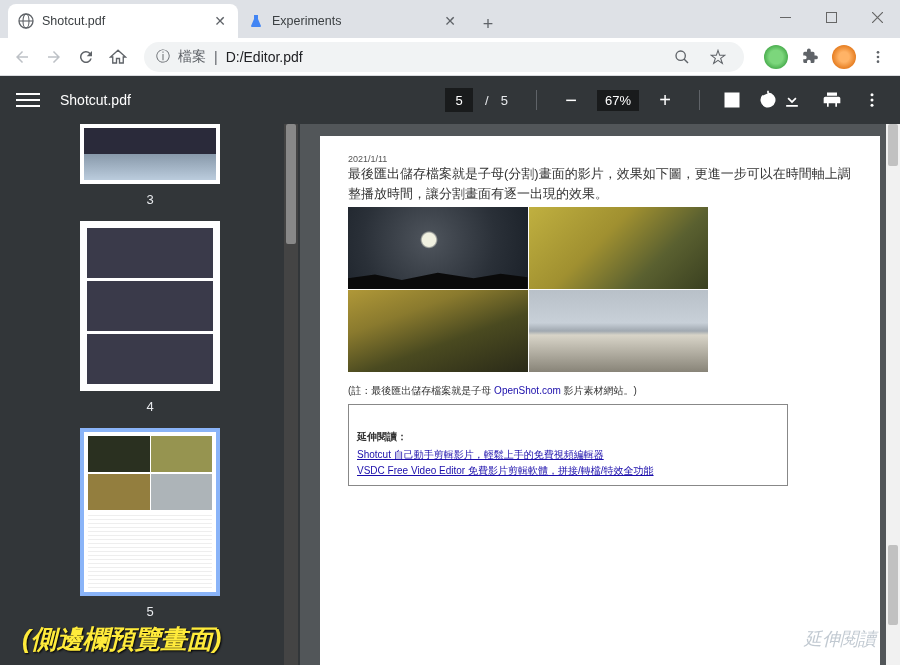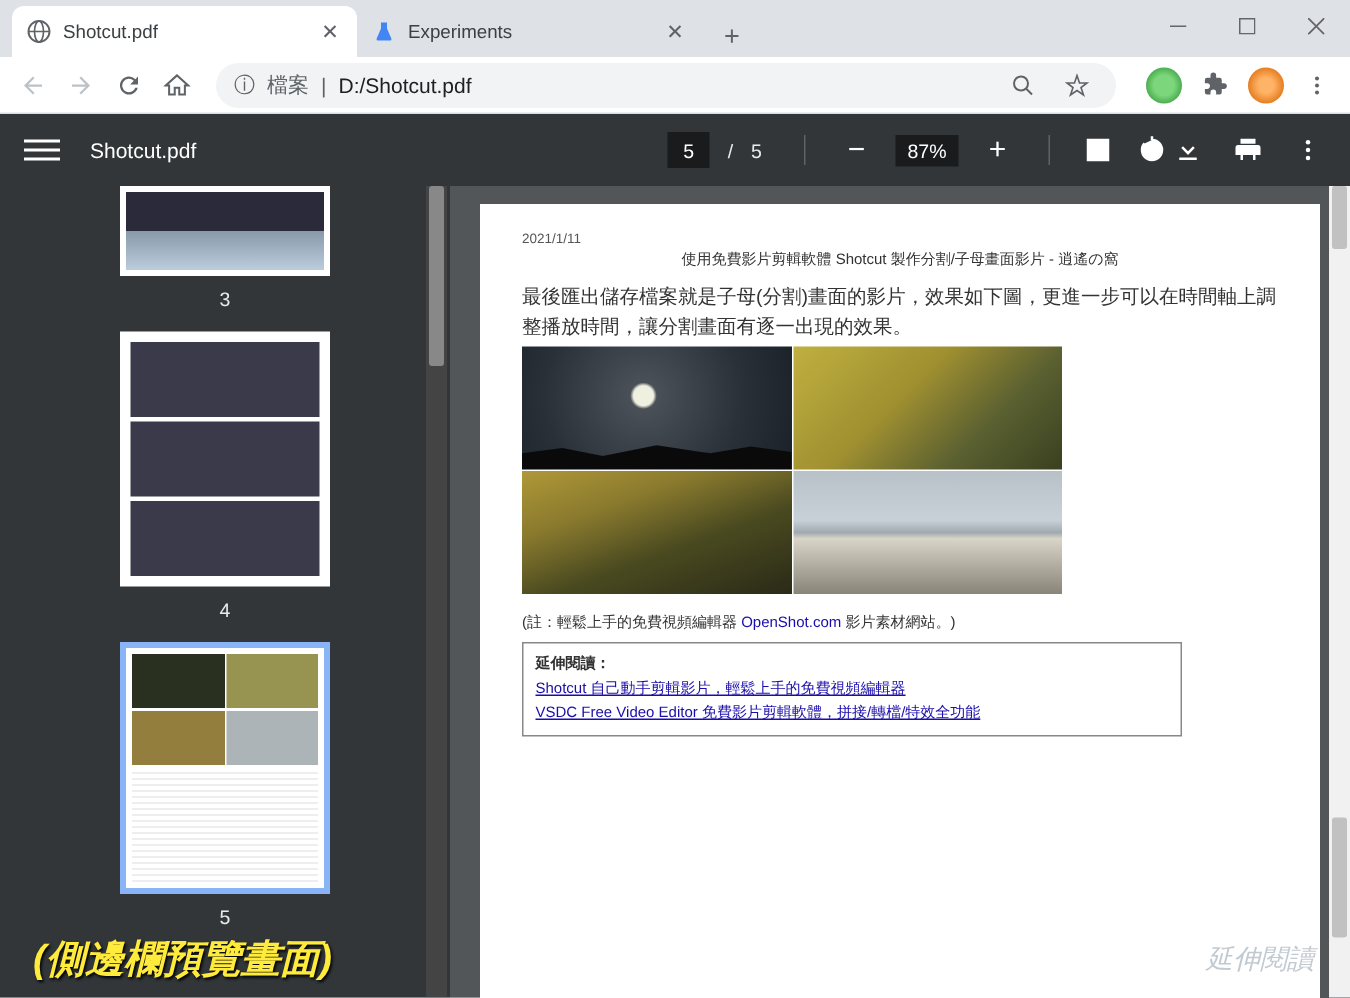--- a/index.html
+++ b/index.html
@@ -81,21 +81,21 @@
 .pdf-images { display: grid; grid-template-columns: 1fr 1fr; grid-template-rows: 82px 82px; gap: 1px; width: 360px; margin: 4px 0 12px 0; }
 .pimg { background-size: cover; }
 .pimg1 { background: radial-gradient(circle at 45% 40%, #f0f0e0 0%, #f0f0e0 6%, #4a5058 8%, #2a3038 60%, #1a2028 100%); position: relative; }
 .pimg1::after { content: ""; position: absolute; bottom: 0; left: 0; right: 0; height: 18px; background: #0a0a0a; clip-path: polygon(0 40%, 15% 20%, 30% 50%, 50% 10%, 70% 40%, 85% 15%, 100% 35%, 100% 100%, 0 100%); }
 .pimg2 { background: linear-gradient(135deg, #c0b040 0%, #a09030 40%, #5a6030 70%, #3a4020 100%); }
 .pimg3 { background: linear-gradient(160deg, #b09838 0%, #8a7a2e 30%, #4a4a20 60%, #2a2a18 100%); }
 .pimg4 { background: linear-gradient(#b8c0c8 0%, #c8d0d8 40%, #a0a8b0 50%, #d8d4c8 55%, #888478 100%); }
 .pdf-note { font-size: 10px; margin: 10px 0 6px 0; }
 .pdf-link { color: #1a0dab; }
 .pdf-box { border: 1px solid #888; padding: 6px 8px; width: 440px; }
-.pdf-box-title { font-size: 10px; font-weight: bold; margin-bottom: 3px; }
+.pdf-box-title { font-size: 10px; font-weight: bold; margin-bottom: 3px; margin-top: 19px; }
 .pdf-box-item { font-size: 10px; color: #1a0dab; line-height: 1.6; text-decoration: underline; }
 
 
 .scrollbar-v { position: absolute; right: 2px; width: 14px; background: #444; }
 .sb-sidebar { top: 0; bottom: 0; }
 .sb-sidebar .sb-thumb { position: absolute; top: 0; height: 120px; left: 2px; right: 2px; background: #888; border-radius: 2px; }
 .sb-main { top: 0; bottom: 0; right: 0; background: #f1f1f1; }
 .sb-main .sb-thumb { position: absolute; top: 0; height: 42px; left: 2px; right: 2px; background: #c1c1c1; border-radius: 2px; }
 .sb-main .sb-thumb2 { position: absolute; bottom: 40px; height: 80px; left: 2px; right: 2px; background: #c1c1c1; border-radius: 2px; }
 
@@ -168,21 +168,21 @@
     </div>
   <div class="nav-btn">
       <svg width="18" height="18" viewBox="0 0 24 24">
         <path d="M12 3 L2 12h3v8h5v-6h4v6h5v-8h3z" fill="none" stroke="currentColor" stroke-width="1.8"></path>
       </svg>
     </div>
   <div class="omnibox">
     <span class="omnibox-info">ⓘ</span>
     <span class="omnibox-label">檔案</span>
     <span style="color:#5f6368">|</span>
-    <span class="omnibox-url">D:/Shotcut.pdf</span>
+    <span class="omnibox-url">D:/Editor.pdf</span>
     <span style="flex:1"></span>
     <span class="toolbar-icon">
         <svg width="16" height="16" viewBox="0 0 24 24">
           <circle cx="10" cy="10" r="7" fill="none" stroke="currentColor" stroke-width="2"></circle>
           <line x1="15" y1="15" x2="21" y2="21" stroke="currentColor" stroke-width="2"></line>
         </svg>
       </span>
     <span class="toolbar-icon">
         <svg width="16" height="16" viewBox="0 0 24 24">
           <path d="M12 2l2.5 7.5H22l-6 4.5 2.5 7.5L12 17l-6.5 4.5L8 14 2 9.5h7.5z" fill="none" stroke="currentColor" stroke-width="1.6"></path>
@@ -214,21 +214,21 @@
         <span></span>
         <span></span>
       </div>
     <div class="pdf-title">Shotcut.pdf</div>
     <div class="pdf-center">
       <input class="page-input" value="5" style="">
       <span class="page-sep">/</span>
       <span class="page-total">5</span>
       <div class="pdf-divider"></div>
       <div class="zoom-btn">−</div>
-      <div class="zoom-level">87%</div>
+      <div class="zoom-level">67%</div>
       <div class="zoom-btn">+</div>
       <div class="pdf-divider"></div>
       <div class="pdf-action">
           <svg width="20" height="20" viewBox="0 0 24 24" fill="none" stroke="#fff" stroke-width="2">
             <rect x="4" y="4" width="16" height="16"></rect>
             <path d="M9 12h6M12 9v6"></path>
           </svg>
         </div>
       <div class="pdf-action">
           <svg width="20" height="20" viewBox="0 0 24 24" fill="none" stroke="#fff" stroke-width="2">
@@ -293,30 +293,29 @@
         <div class="thumb-num">5</div>
       </div>
       <div class="scrollbar-v sb-sidebar">
           <div class="sb-thumb"></div>
         </div>
     </div>
 
     <div class="pdf-main">
       <div class="pdf-page">
         <div class="pdf-date">2021/1/11</div>
-        <div class="pdf-heading">使用免費影片剪輯軟體 Shotcut 製作分割/子母畫面影片 - 逍遙の窩</div>
         <div class="pdf-para">最後匯出儲存檔案就是子母(分割)畫面的影片，效果如下圖，更進一步可以在時間軸上調整播放時間，讓分割畫面有逐一出現的效果。</div>
         <div class="pdf-images">
           <div class="pimg pimg1"></div>
           <div class="pimg pimg2"></div>
           <div class="pimg pimg3"></div>
           <div class="pimg pimg4"></div>
         </div>
         <div class="pdf-note">
-          <span>(註：輕鬆上手的免費視頻編輯器 </span><span class="pdf-link">OpenShot.com</span><span> 影片素材網站。)</span>
+          <span>(註：最後匯出儲存檔案就是子母 </span><span class="pdf-link">OpenShot.com</span><span> 影片素材網站。)</span>
         </div>
         <div class="pdf-box">
           <div class="pdf-box-title">延伸閱讀：</div>
           <div class="pdf-box-item">Shotcut 自己動手剪輯影片，輕鬆上手的免費視頻編輯器</div>
           <div class="pdf-box-item">VSDC Free Video Editor 免費影片剪輯軟體，拼接/轉檔/特效全功能</div>
         </div>
       </div>
       <div class="scrollbar-v sb-main">
           <div class="sb-thumb"></div>
           <div class="sb-thumb2"></div>

